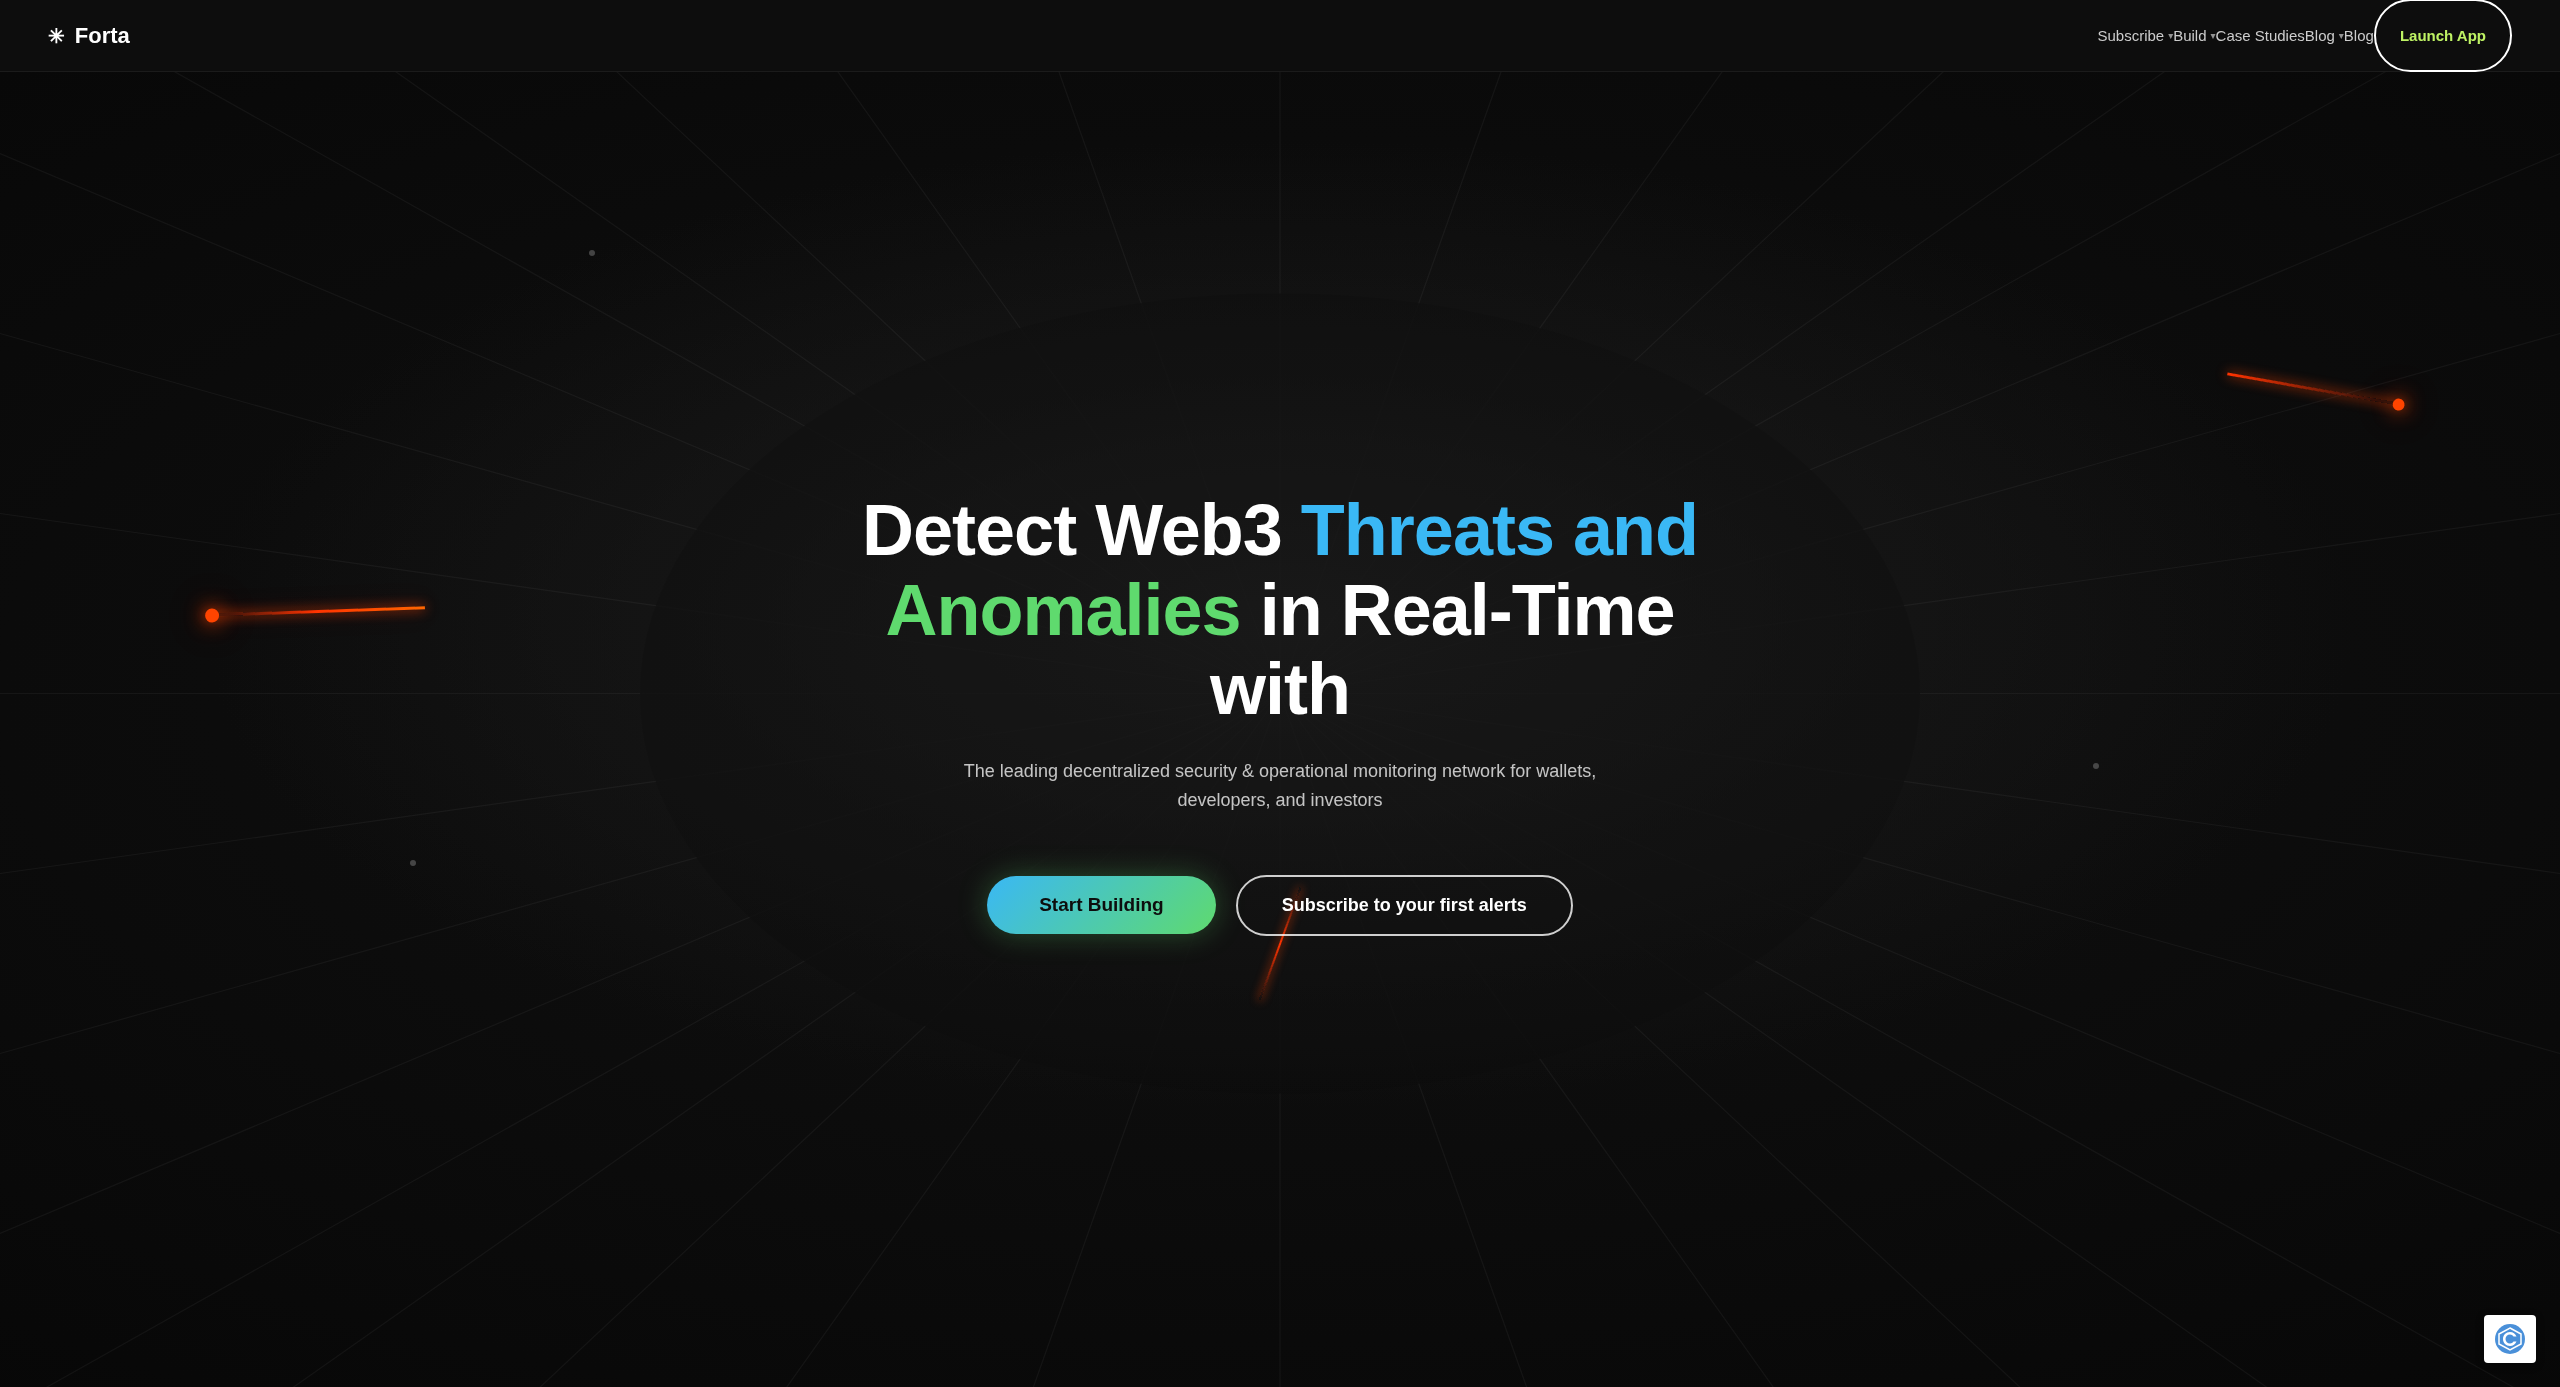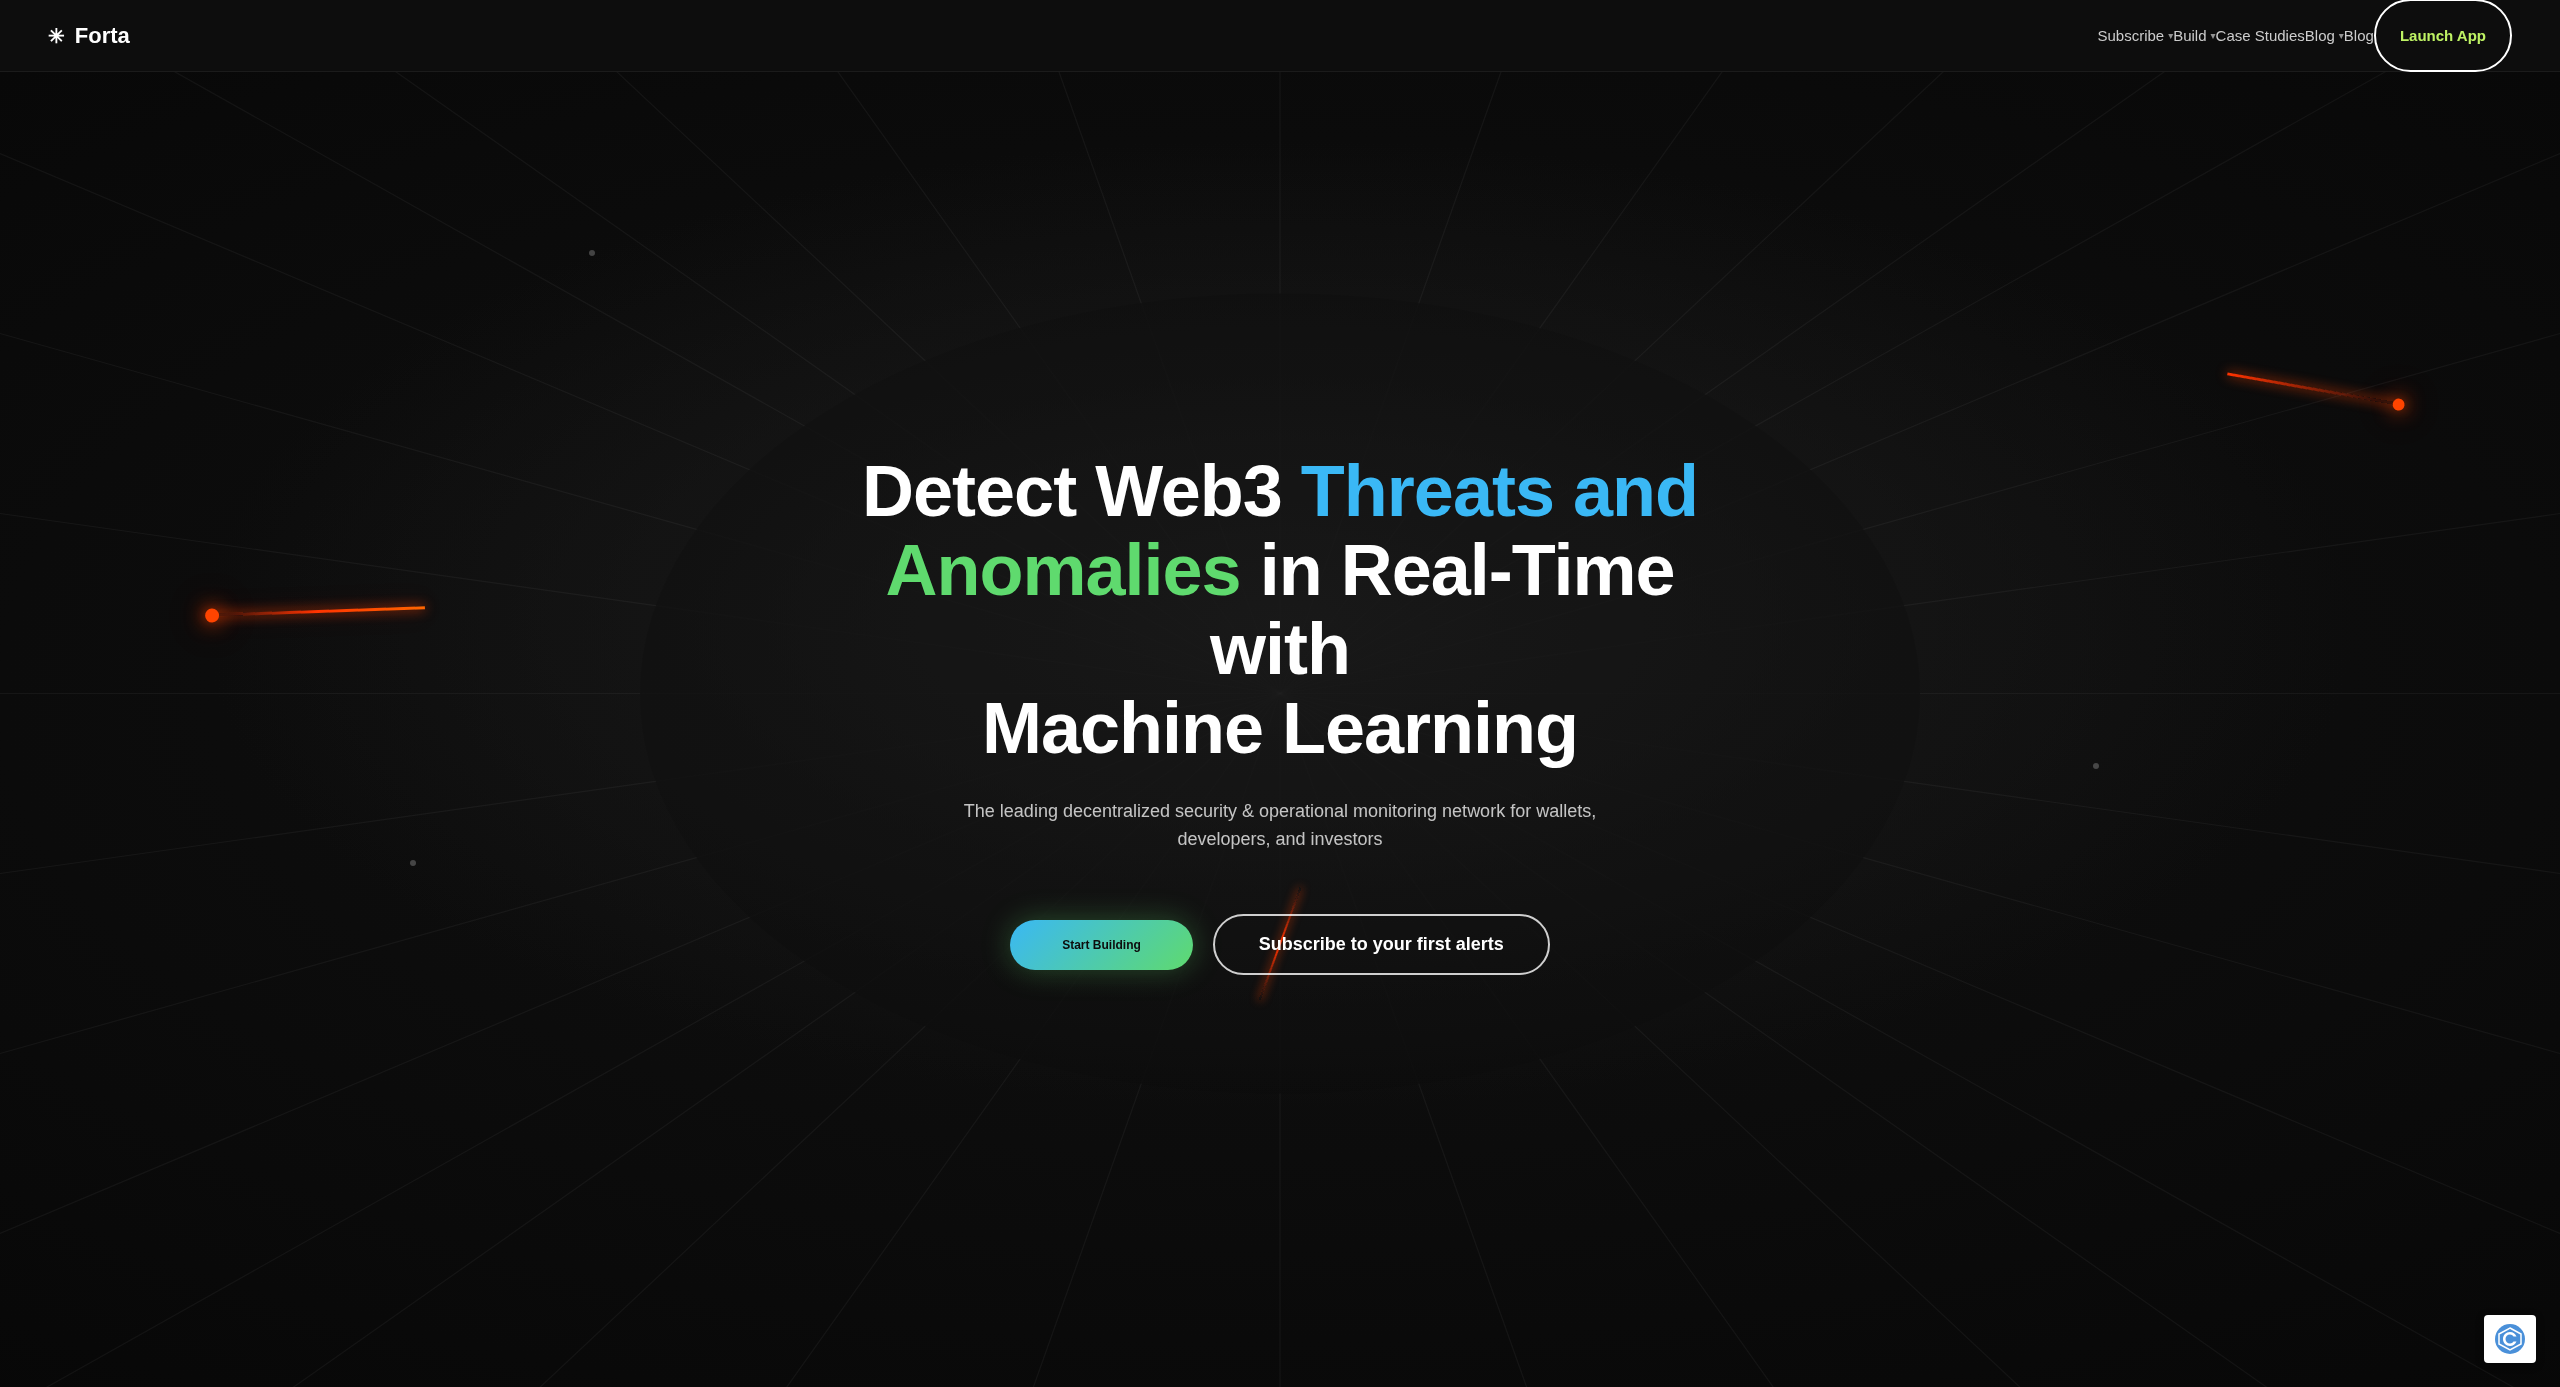--- a/index.html
+++ b/index.html
@@ -209,21 +209,21 @@
       justify-content: center;
       align-items: center;
       flex-wrap: wrap;
     }
 
     .btn-start-building {
       background: linear-gradient(135deg, #3ab8f5 0%, #5fda6e 100%);
       border: none;
       border-radius: 50px;
       padding: 18px 52px;
-      font-size: 12px;
+      font-size: 19px;
       font-weight: 700;
       color: #0d0d0d;
       cursor: pointer;
       white-space: nowrap;
       box-shadow: 0 0 30px rgba(95,218,110,0.3);
     }
 
     .btn-subscribe {
       background: transparent;
       border: 2px solid rgba(255,255,255,0.8);
@@ -370,21 +370,20 @@
 
   <div class="dot-dec dot-small dot-d1"></div>
   <div class="dot-dec dot-small dot-d2"></div>
   <div class="dot-dec dot-small dot-d3"></div>
 
   <div class="hero-content">
 
     <h1 class="hero-title">
       <span class="white">Detect Web3 </span><span class="blue">Threats and</span><br>
       <span class="green">Anomalies</span><span class="white"> in Real-Time with</span><br>
-      <span class="white">Machine Learning</span>
     </h1>
 
     <p class="hero-subtitle">The leading decentralized security &amp; operational monitoring network for wallets, developers, and investors</p>
 
     <div class="hero-cta">
       <button class="btn-start-building">Start Building</button>
       <button class="btn-subscribe">Subscribe to your first alerts</button>
     </div>
 
   </div>

